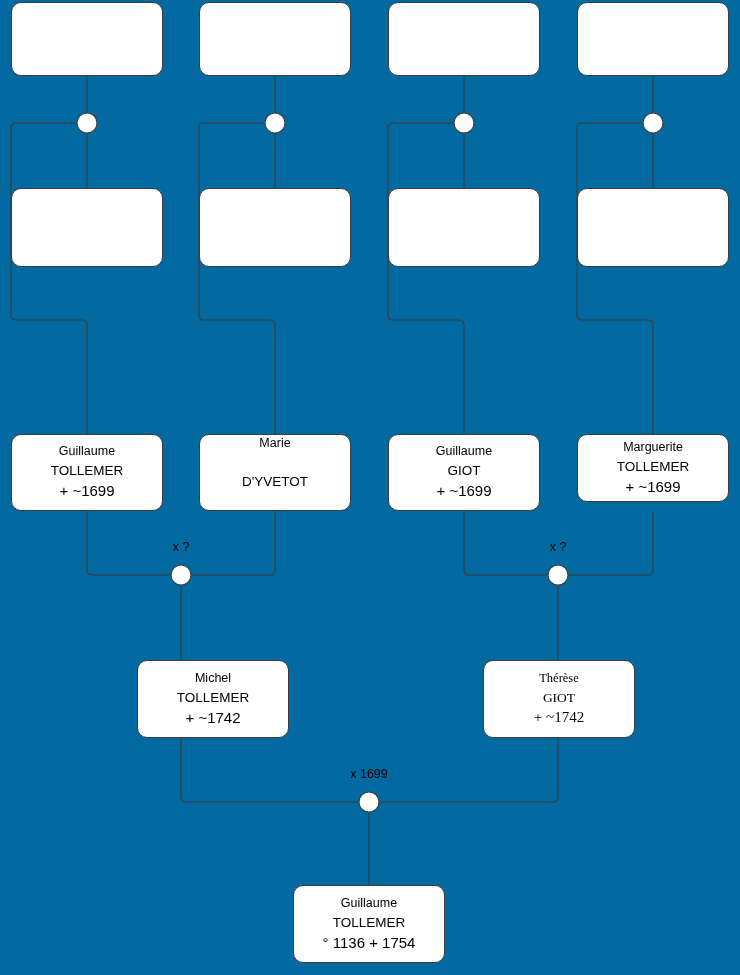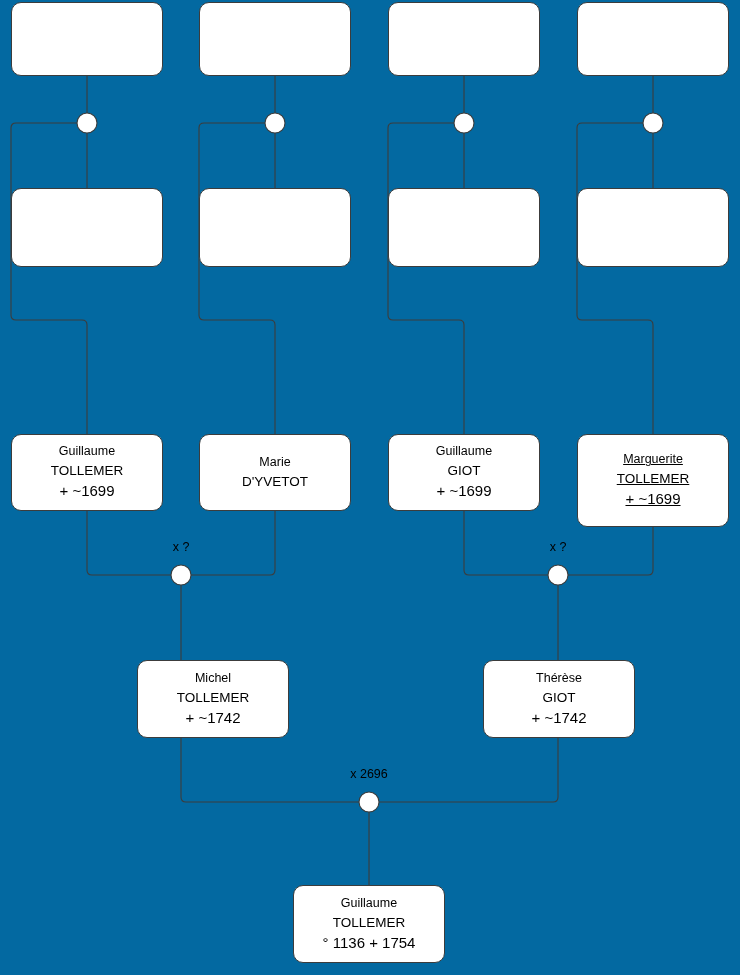--- a/index.html
+++ b/index.html
@@ -150,53 +150,53 @@
     <div class="surname"></div>
     <div class="dates"></div>
   </div>
 
   <div class="person-box" style="left:11px; top:434px; width:152px; height:77px;">
     <div class="given">Guillaume</div>
     <div class="surname">TOLLEMER</div>
     <div class="dates">+ ~1699</div>
   </div>
 
-  <div class="person-box" style="left:199px; top:434px; width:152px; height:77px;">
+  <div class="person-box" style="left:199px; top:434px; width:152px; height:77px;justify-content:space-between;">
     <div class="given">Marie</div>
     <div class="surname">D'YVETOT</div>
     <div class="dates"></div>
   </div>
 
   <div class="person-box" style="left:388px; top:434px; width:152px; height:77px;">
     <div class="given">Guillaume</div>
     <div class="surname">GIOT</div>
     <div class="dates">+ ~1699</div>
   </div>
 
-  <div class="person-box" style="left:577px; top:434px; width:152px; height:93px;text-decoration:underline;">
+  <div class="person-box" style="left:577px; top:434px; width:152px; height:68px;">
     <div class="given">Marguerite</div>
     <div class="surname">TOLLEMER</div>
     <div class="dates">+ ~1699</div>
   </div>
 
   <div class="person-box" style="left:89px; top:660px; width:152px; height:78px;margin-left:48px;">
     <div class="given">Michel</div>
     <div class="surname">TOLLEMER</div>
     <div class="dates">+ ~1742</div>
   </div>
 
-  <div class="person-box" style="left:483px; top:660px; width:152px; height:78px;">
+  <div class="person-box" style="left:483px; top:660px; width:152px; height:78px;font-family:Liberation Serif, serif;">
     <div class="given">Thérèse</div>
     <div class="surname">GIOT</div>
     <div class="dates">+ ~1742</div>
   </div>
 
   <div class="person-box" style="left:293px; top:885px; width:152px; height:78px;">
     <div class="given">Guillaume</div>
     <div class="surname">TOLLEMER</div>
     <div class="dates">° 1136 + 1754</div>
   </div>
 
   <div class="union-label" style="left:131px; top:540px; width:100px;">x ?</div>
   <div class="union-label" style="left:508px; top:540px; width:100px;">x ?</div>
-  <div class="union-label" style="left:319px; top:767px; width:100px;">x 2696</div>
+  <div class="union-label" style="left:319px; top:767px; width:100px;">x 1699</div>
 
 </div>
 
 </body></html>

